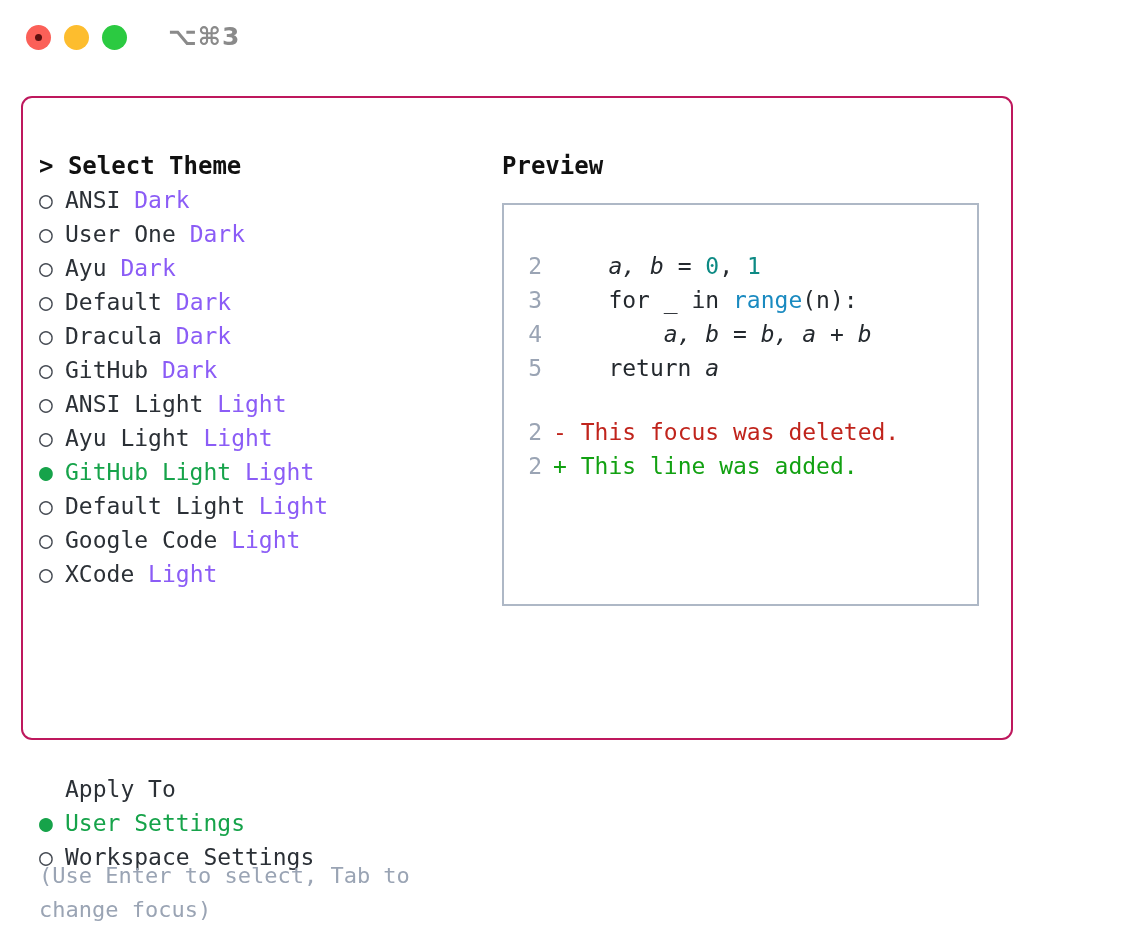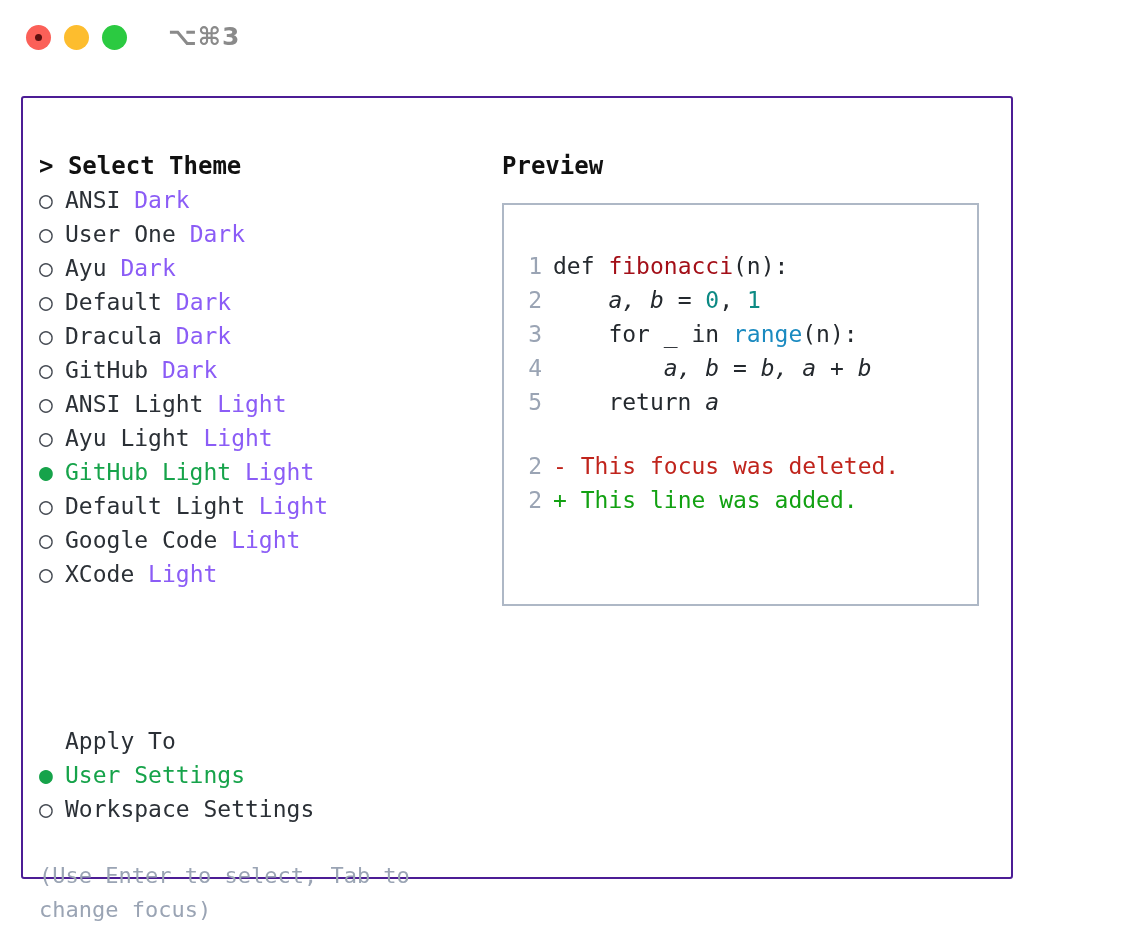--- a/index.html
+++ b/index.html
@@ -69,24 +69,24 @@
     font-family: "DejaVu Sans", "Liberation Sans", sans-serif;
     white-space: pre;
   }
 
   
   #panel {
     position: absolute;
     left: 21px;
     top: 96px;
     width: 992px;
-    height: 783px;
+    height: 644px;
     box-sizing: border-box;
-    border: 2px solid #4c1d95;
-    border-radius: 3px;
+    border: 2px solid #be185d;
+    border-radius: 11px;
     background: #ffffff;
   }
 
   
   #left-col {
     position: absolute;
     left: 16px;
     top: 51px;
     width: 440px;
   }
@@ -118,20 +118,21 @@
     left: 16px;
     top: 626px;
     width: 440px;
   }
   .apply-title {
     font-size: 23px;
     line-height: 34px;
     color: #2b3036;
     padding-left: 26px;
     white-space: pre;
+    margin-top: 48px;
   }
   .apply-row {
     font-size: 23px;
     line-height: 34px;
     color: #2b3036;
     white-space: pre;
   }
   .apply-row .bullet {
     display: inline-block;
     width: 26px;
@@ -244,21 +245,20 @@
     </div>
 
     <div id="hint">(Use Enter to select, Tab to change focus)</div>
 
     <div id="right-col">
       <div id="preview-title">Preview</div>
     </div>
 
     <div id="preview-box">
       <div id="code-area">
-          <div class="cline"><span class="lnum">1</span><span class="">def </span><span class="kw-func">fibonacci</span><span class="">(n):</span></div>
           <div class="cline"><span class="lnum">2</span><span class="">    </span><span class="ital">a, b</span><span class=""> = </span><span class="kw-num">0</span><span class="">, </span><span class="kw-num">1</span></div>
           <div class="cline"><span class="lnum">3</span><span class="">    for _ in </span><span class="kw-call">range</span><span class="">(n):</span></div>
           <div class="cline"><span class="lnum">4</span><span class="">        </span><span class="ital">a, b</span><span class=""> = </span><span class="ital">b, a + b</span></div>
           <div class="cline"><span class="lnum">5</span><span class="">    return </span><span class="ital">a</span></div>
           <div class="blankline"></div>
           <div class="cline"><span class="lnum">2</span><span class="diff-del">-</span><span class="diff-del"> This focus was deleted.</span></div>
           <div class="cline"><span class="lnum">2</span><span class="diff-add">+</span><span class="diff-add"> This line was added.</span></div>
         </div>
     </div>
 

